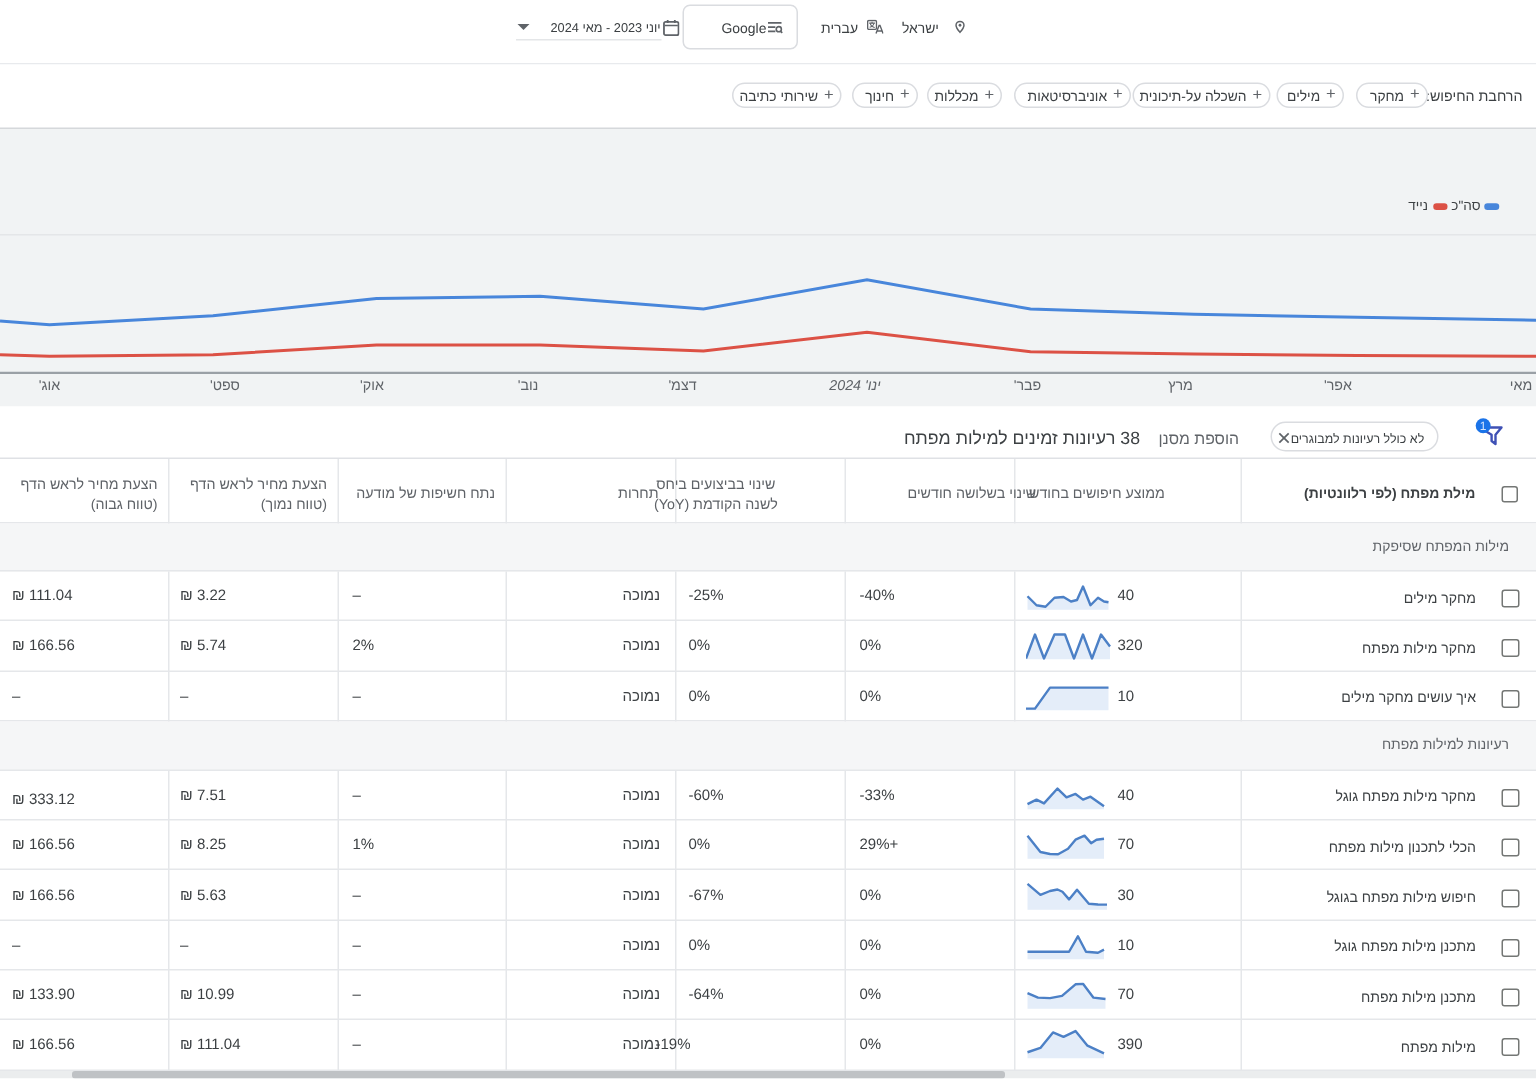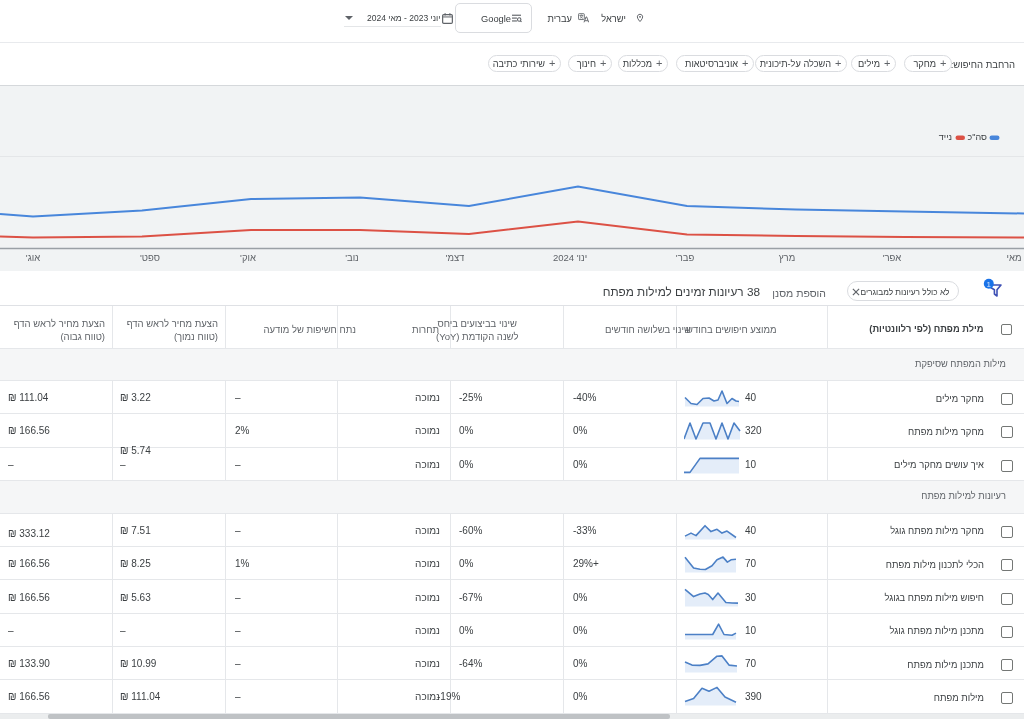--- a/index.html
+++ b/index.html
@@ -90,21 +90,21 @@
       <rect x="989.5" y="49.5" width="10" height="4.5" rx="2.2" fill="#4886db"></rect>
       <rect x="955.5" y="49.5" width="9.5" height="4.5" rx="2.2" fill="#dc5145"></rect>
     </svg>
     <div class="abs lgd" style="right:37px;">סה"כ</div>
     <div class="abs lgd" style="right:72px;">נייד</div>
     <div class="axl" style="left:3px;">אוג'</div>
     <div class="axl" style="left:120px;">ספט'</div>
     <div class="axl" style="left:218px;">אוק'</div>
     <div class="axl" style="left:322px;">נוב'</div>
     <div class="axl" style="left:425px;">דצמ'</div>
-    <div class="axl" style="left:540px;">ינו' 2024</div>
+    <div class="axl" style="left:540px;font-style:italic;">ינו' 2024</div>
     <div class="axl" style="left:655px;">פבר'</div>
     <div class="axl" style="left:757px;">מרץ</div>
     <div class="axl" style="left:862px;">אפר'</div>
     <div class="axl" style="left:984px;">מאי</div>
   </div>
 
   <div class="frow">
     <svg class="abs" style="left:980px; top:6px;" width="26" height="26" viewBox="0 0 26 26">
       <path d="M6.5 8 L21 8 L17 12.8 L17 19 L14.4 17 L14.4 12.8 Z" fill="none" stroke="#3f51b5" stroke-width="1.6" stroke-linejoin="round"></path>
       <circle cx="8.8" cy="6.8" r="5" fill="#1a73e8"></circle>
@@ -129,21 +129,21 @@
     <div class="colbord" style="left:563px;"></div>
     <div class="colbord" style="left:676px;"></div>
     <div class="colbord" style="left:827px;"></div>
     <div class="hrow">
       <div class="cbx" style="left:1001px; top:18px; width:11px; height:11px;"></div>
       <div class="hdr" style="right:40.4px; top:17px; color:#3c4043; font-weight:bold; font-size:9.3px;">מילת מפתח (לפי רלוונטיות)</div>
       <div class="hdr" style="left:686px; top:18px;">ממוצע חיפושים בחודש</div>
       <div class="hdr" style="left:573px; top:18px;padding-left:32px;">שינוי בשלושה חודשים</div>
       <div class="hdr" style="left:436px; top:12px; text-align:center;">שינוי בביצועים ביחס<br>לשנה הקודמת (YoY)</div>
       <div class="hdr" style="right:585px; top:18px;">תחרות</div>
-      <div class="hdr" style="right:668px; top:18px;">נתח חשיפות של מודעה</div>
+      <div class="hdr" style="right:694px; top:18px;">נתח חשיפות של מודעה</div>
       <div class="hdr" style="right:806px; top:12px;">הצעת מחיר לראש הדף<br>(טווח נמוך)</div>
       <div class="hdr" style="right:919px; top:12px;">הצעת מחיר לראש הדף<br>(טווח גבוה)</div>
     </div>
     <div class="sect" style="top:43px; height:32px;">
         <span>מילות המפתח שסיפקת</span>
       </div>
     <div class="sect" style="top:174.9px; height:33px;">
         <span>רעיונות למילות מפתח</span>
       </div>
     <div class="drow" style="top:75.0px;">
@@ -166,21 +166,21 @@
       <div class="cell kw" style="right:40px; top:11.5px;">מחקר מילות מפתח</div>
       <svg class="abs" style="left:684px; top:5px;" width="57" height="22" viewBox="0 0 57 22">
           <polygon points="0,20.5 0,20 6,4 12,20 19,4 26,4 32,20 38,4 44,20 50,4 56,12 56,20.5" fill="#e4edf9"></polygon>
           <polyline points="0,20 6,4 12,20 19,4 26,4 32,20 38,4 44,20 50,4 56,12" fill="none" stroke="#4c80c6" stroke-width="1.6" stroke-linejoin="round"></polyline>
         </svg>
       <div class="cell num" style="left:745px; top:11px;">320</div>
       <div class="cell num" style="left:573px; top:11px;">0%</div>
       <div class="cell num" style="left:459px; top:11px;">0%</div>
       <div class="cell" style="right:584px; top:11px;">נמוכה</div>
       <div class="cell num" style="left:235px; top:11px;">2%</div>
-      <div class="cell num" style="left:120px; top:11px;margin-top:20px;">₪ 5.74</div>
+      <div class="cell num" style="left:120px; top:11px;">₪ 5.74</div>
       <div class="cell num" style="left:8px; top:11px;">₪ 166.56</div>
     </div>
     <div class="drow" style="top:141.6px;">
       <div class="cbx" style="left:1001px; top:12px;"></div>
       <div class="cell kw" style="right:40px; top:11.5px;">איך עושים מחקר מילים</div>
       <svg class="abs" style="left:684px; top:5px;" width="57" height="22" viewBox="0 0 57 22">
           <polygon points="0,20.5 0,19.4 6,19.4 16,5.4 55,5.4 55,20.5" fill="#e4edf9"></polygon>
           <polyline points="0,19.4 6,19.4 16,5.4 55,5.4" fill="none" stroke="#4c80c6" stroke-width="1.6" stroke-linejoin="round"></polyline>
         </svg>
       <div class="cell num" style="left:745px; top:11px;">10</div>

